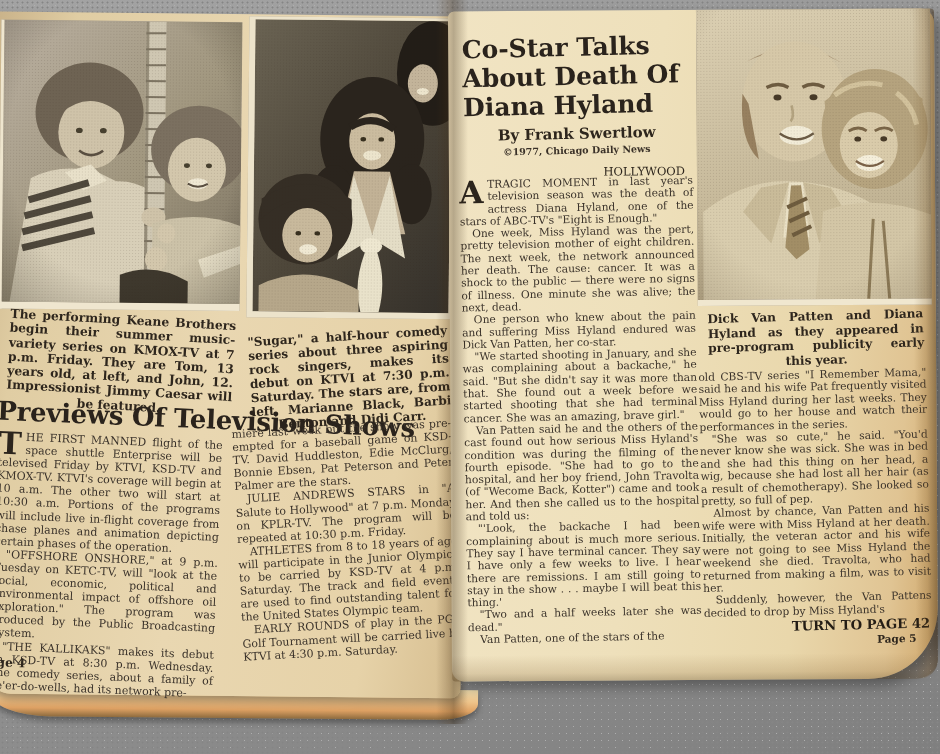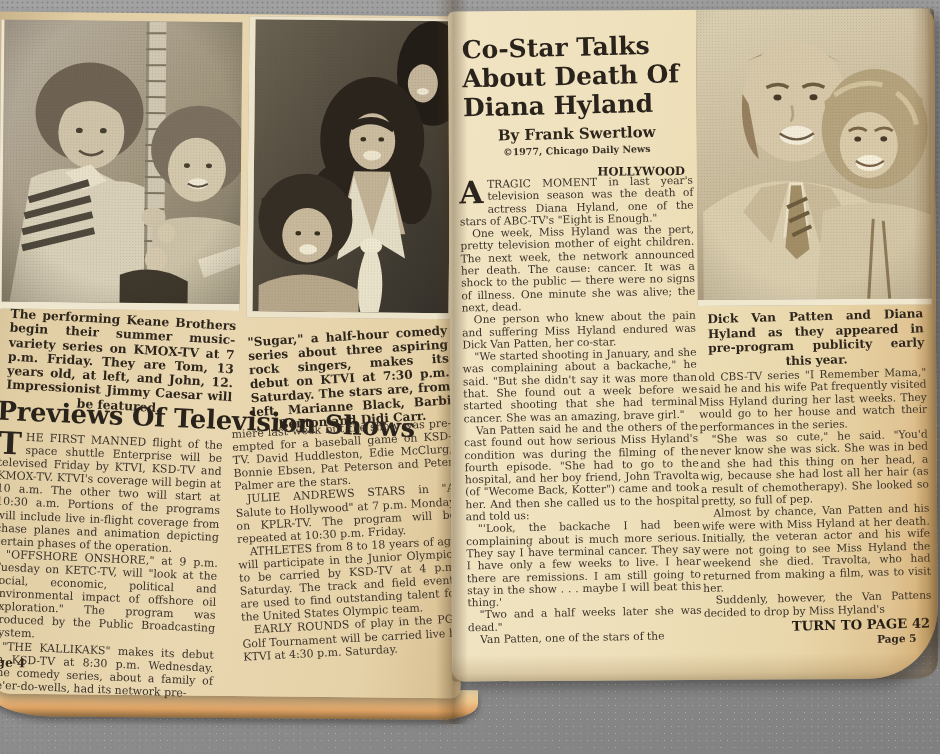--- a/index.html
+++ b/index.html
@@ -85,21 +85,21 @@
     font-size:26px; font-weight:bold; letter-spacing:-0.3px; color:#2a231c;
     transform:rotate(1.8deg); transform-origin:left center;
   }
   .headline-right {
     position:absolute; left:14px; top:22px; width:226px; margin:0;
     font-size:25px; line-height:1.16; font-weight:bold; color:#2a231c;
     transform:rotate(-1deg);
   }
   .byline  { position:absolute; left:30px; top:114px; width:196px; text-align:center; font-size:15px; font-weight:bold; color:#2e261d; transform:rotate(-1deg); }
   .credit  { position:absolute; left:30px; top:134px; width:196px; text-align:center; font-size:9.5px; font-weight:bold; color:#3a3128; transform:rotate(-1deg); }
-  .dateline{ position:absolute; left:118px; top:154px; width:118px; text-align:right; font-size:11.5px; font-weight:bold; color:#2e261d; }
+  .dateline{ position:absolute; left:118px; top:154px; width:118px; text-align:right; font-size:11.5px; font-weight:normal; color:#2e261d; }
 
   .col { position:absolute; color:#3a322a; text-align:justify; }
   .col p { margin:0; }
   .col p.indent { text-indent:12px; }
   .col-l1 { left:8px;  top:418px; width:224px; font-size:11px;  line-height:13.1px; transform:rotate(1.8deg); transform-origin:left top; }
   .col-l2 { left:240px; top:414px; width:220px; font-size:11px; line-height:13.1px; transform:rotate(-3.6deg); transform-origin:left top; }
   .col-r1 { left:10px;  top:168px; width:234px; font-size:10.7px; line-height:12.3px; transform:rotate(-0.8deg); transform-origin:left top; }
   .col-r2 { left:248px; top:362px; width:228px; font-size:10.7px; line-height:12.4px; transform:rotate(-1deg); transform-origin:left top; }
 
   .dropcap { float:left; font-size:31px; line-height:24px; font-weight:bold; margin:1px 4px 0 0; color:#2c251d; }

